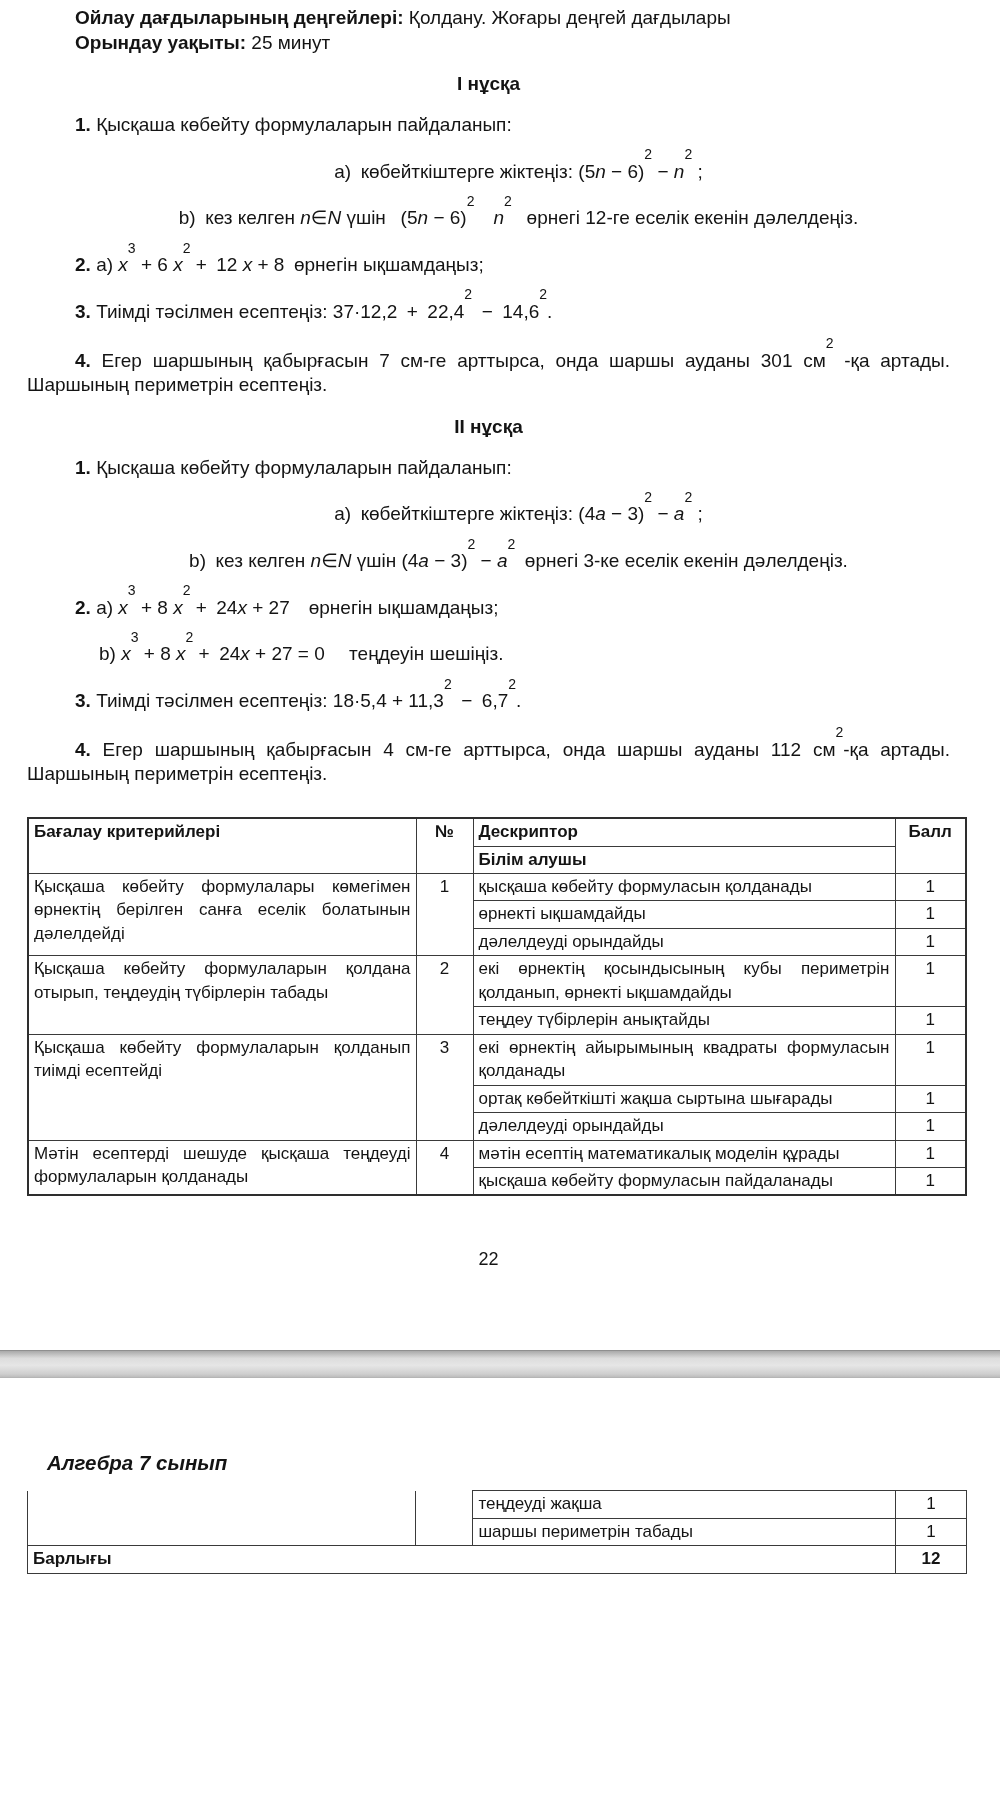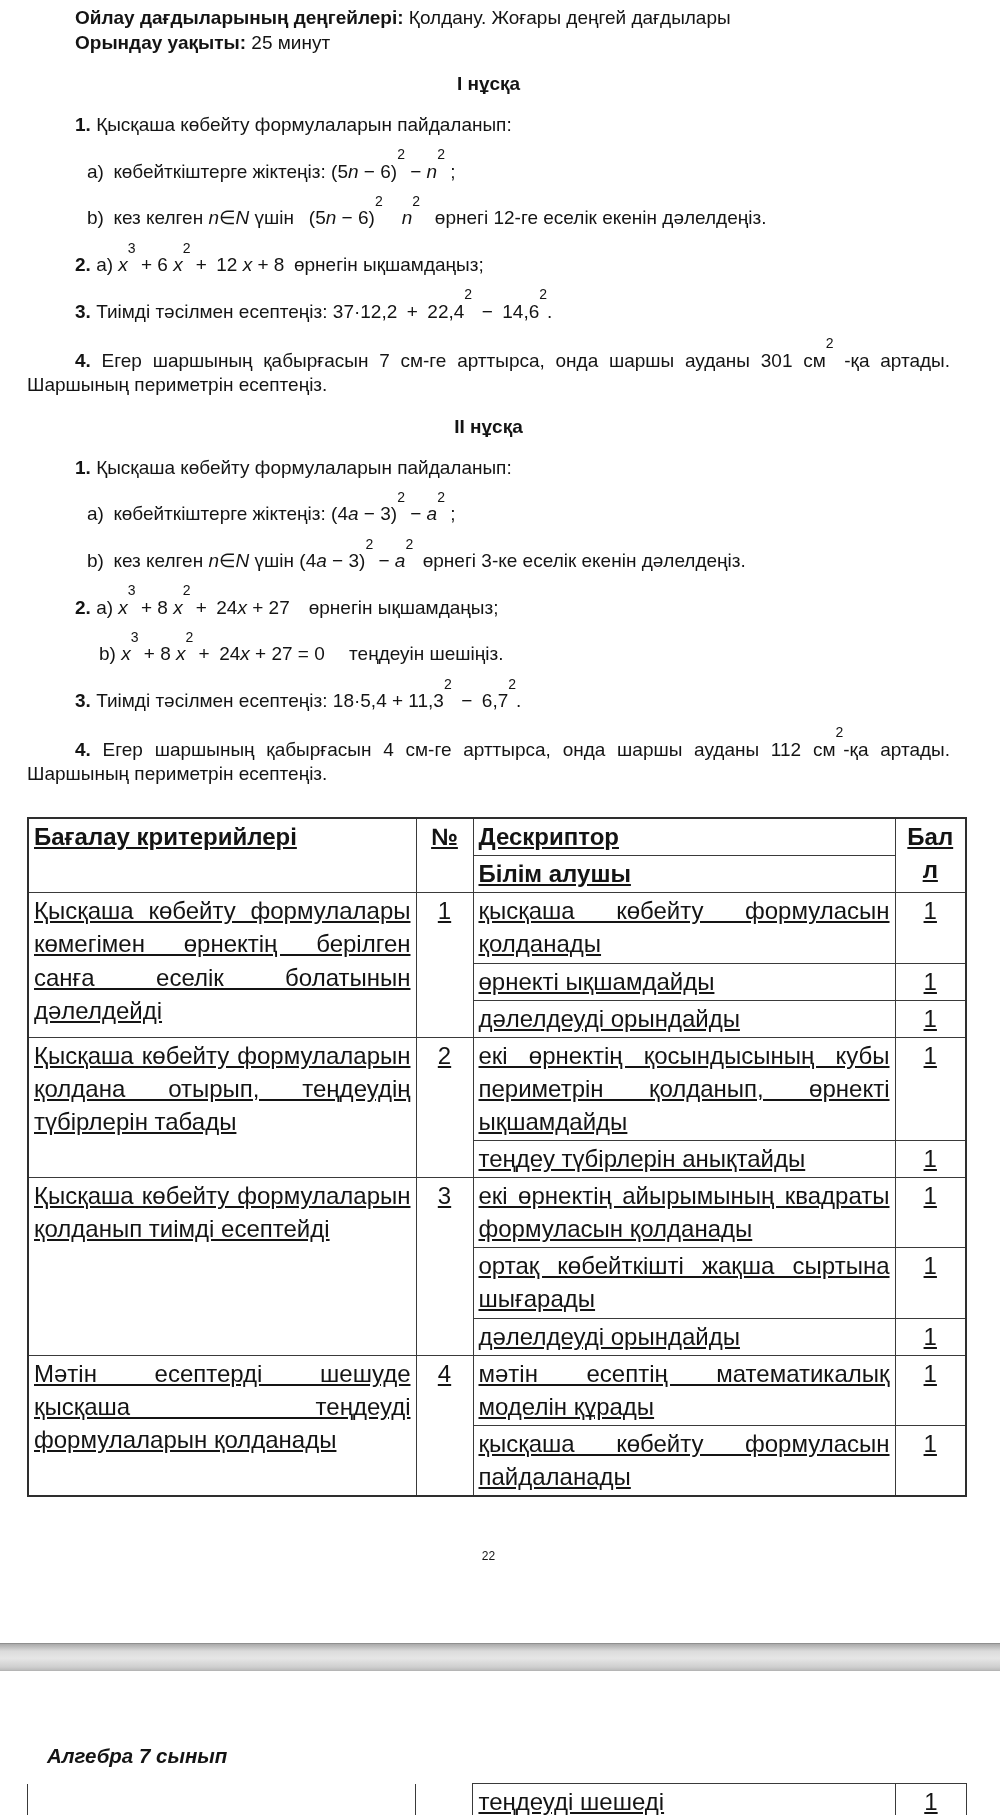--- a/index.html
+++ b/index.html
@@ -7,40 +7,40 @@
     width:1000px;height:1815px;overflow:hidden;background:#fff;color:#141414;
     font-family:"Liberation Sans","DejaVu Sans",sans-serif;font-size:19px;line-height:1.3;
   }
   .b{font-weight:bold;}
   i{font-style:italic;}
   sup{font-size:14px;line-height:0;position:relative;top:-11px;}
   .content{padding:6px 50px 0 27px;}
   .hdr p{margin:0;padding-left:48px;}
   .variant-title{text-align:center;font-weight:bold;margin:17px 0 16px 0;}
   p.prob{margin:11px 0 0 0;padding-left:48px;}
-  p.prob.sub{padding-left:60px;}
+  p.prob.sub{padding-left:60px;text-align:center;}
   p.prob.sub2{padding-left:72px;}
   p.prob.roomy{margin-top:22px;}
   p.para{margin:24px 0 0 0;text-indent:48px;text-align:justify;}
   
   table.assess{border-collapse:collapse;margin:30px 0 0 0;width:940px;table-layout:fixed;}
   table.assess.main{border:2px solid #2e2e2e;}
   table.assess td{border:1.5px solid #3a3a3a;padding:1px 5px 2px 5px;vertical-align:top;
-    font-size:24px;line-height:1.38;word-wrap:break-word;text-decoration:underline;}
+    font-size:17px;line-height:1.38;word-wrap:break-word;}
   td.crit{text-align:justify;}
   td.numcol{text-align:center;vertical-align:middle;}
   td.desc{text-align:justify;}
   td.score{text-align:center;vertical-align:middle;}
   tr.hdrow td{font-weight:bold;}
   td.hdr-score,td.hdr-num{text-align:center;vertical-align:top;}
   
   table.assess.cont{margin-top:14px;}
   table.assess.cont td.no-top{border-top:none;}
   tr.total td{font-weight:bold;}
-  .page-num{text-align:center;margin-top:52px;font-size:12px;}
+  .page-num{text-align:center;margin-top:52px;font-size:18px;}
   .page-separator{margin-top:78px;height:26px;width:1000px;
     background:linear-gradient(to bottom,#a9a9a9 0%,#dcdcdc 28%,#e6e6e6 55%,#cfcfcf 88%,#bdbdbd 100%);
     border-top:1px solid #8f8f8f;border-bottom:1px solid #b5b5b5;}
   .page2{padding:0 34px 0 27px;}
   .page2-heading{font-weight:bold;font-style:italic;font-size:20.5px;margin:72px 0 0 20px;}
   .col-crit{width:388px;}.col-num{width:57px;}.col-desc{width:422px;}.col-score{width:71px;}
 </style>
 </head>
 <body>
 
@@ -154,21 +154,21 @@
     <colgroup>
         <col class="col-crit">
         <col class="col-num">
         <col class="col-desc">
         <col class="col-score">
       </colgroup>
     <tbody>
         <tr>
       <td rowspan="2" class="crit no-top"></td>
       <td rowspan="2" class="numcol no-top"></td>
-      <td class="desc">теңдеуді шешеді</td>
+      <td class="desc">теңдеуді жақша</td>
       <td class="score">1</td>
     </tr>
     <tr>
       <td class="desc">шаршы периметрін табады</td>
       <td class="score">1</td>
     </tr>
     <tr class="total">
       <td colspan="3">Барлығы</td>
       <td class="score">12</td>
     </tr>

